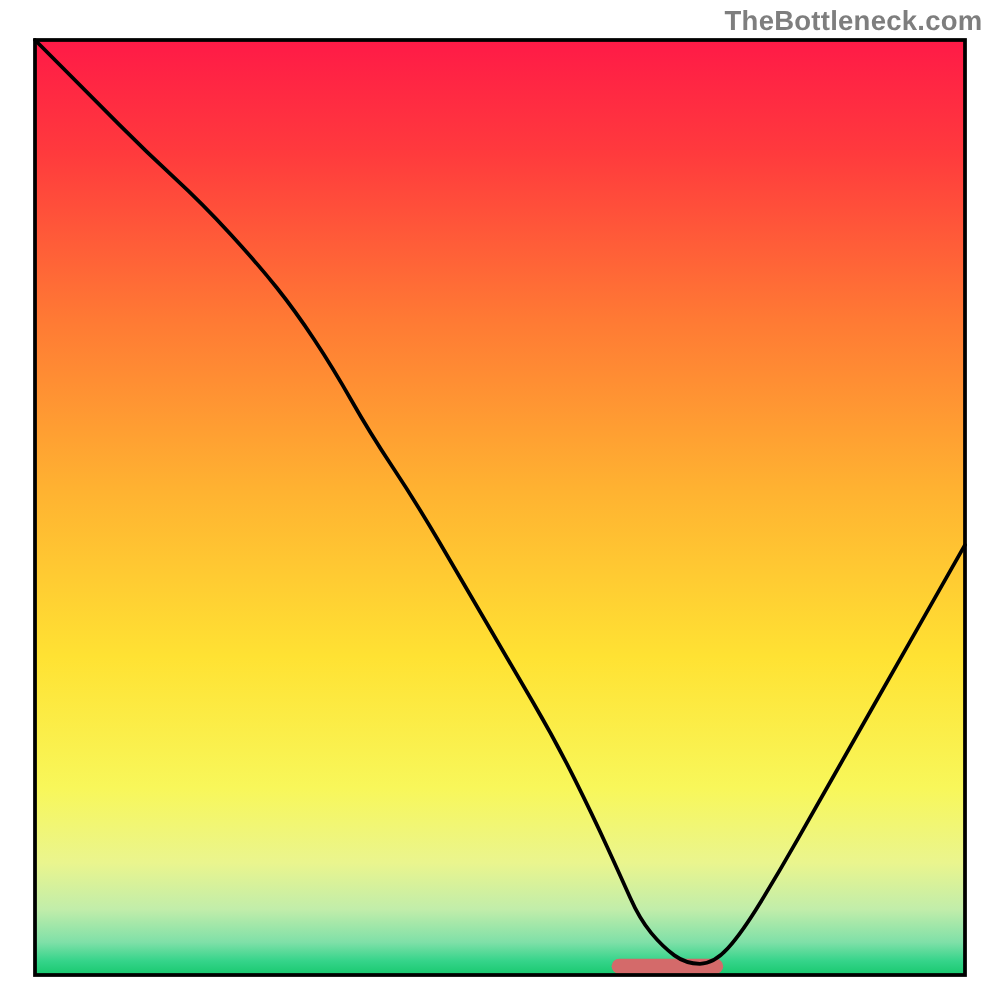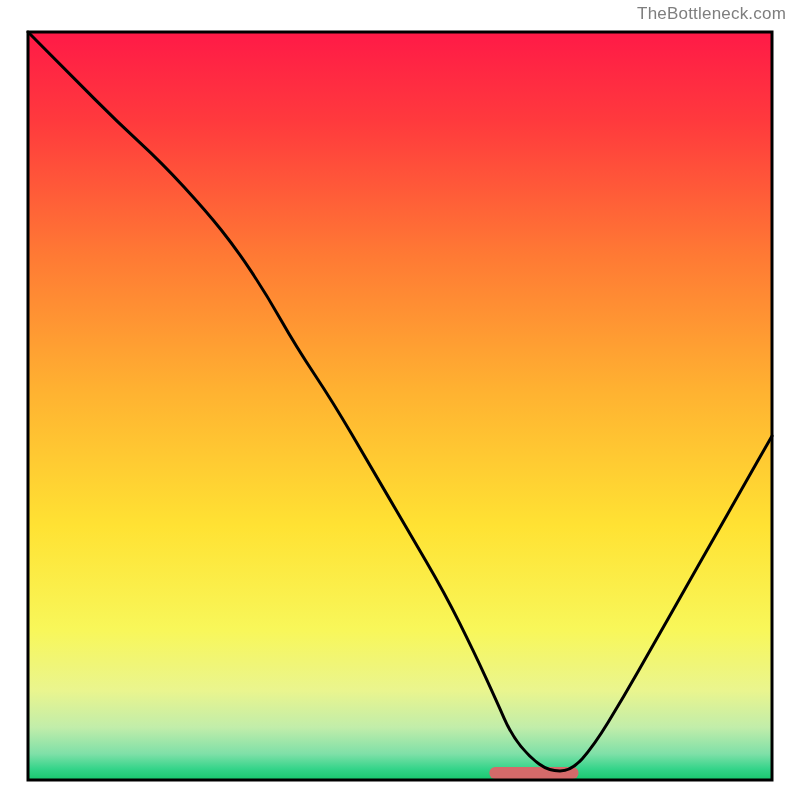--- a/index.html
+++ b/index.html
@@ -12,22 +12,22 @@
   }
   .stage {
     position: relative;
     width: 800px;
     height: 800px;
   }
   .watermark {
     position: absolute;
     top: 4px;
     right: 14px;
-    font-size: 17px;
-    font-weight: 400;
+    font-size: 22px;
+    font-weight: 700;
     color: #7e7e7e;
     letter-spacing: 0.2px;
     z-index: 5;
   }
   svg {
     position: absolute;
     top: 0;
     left: 0;
   }
 </style>

